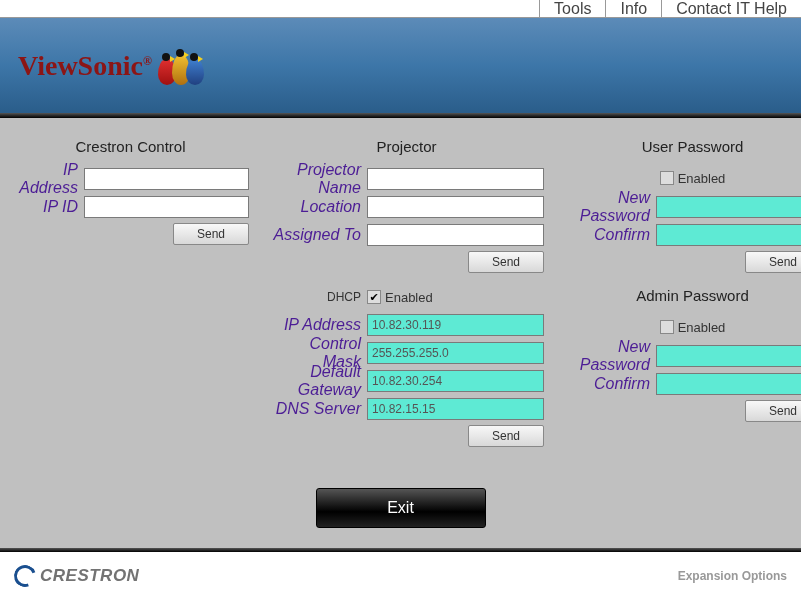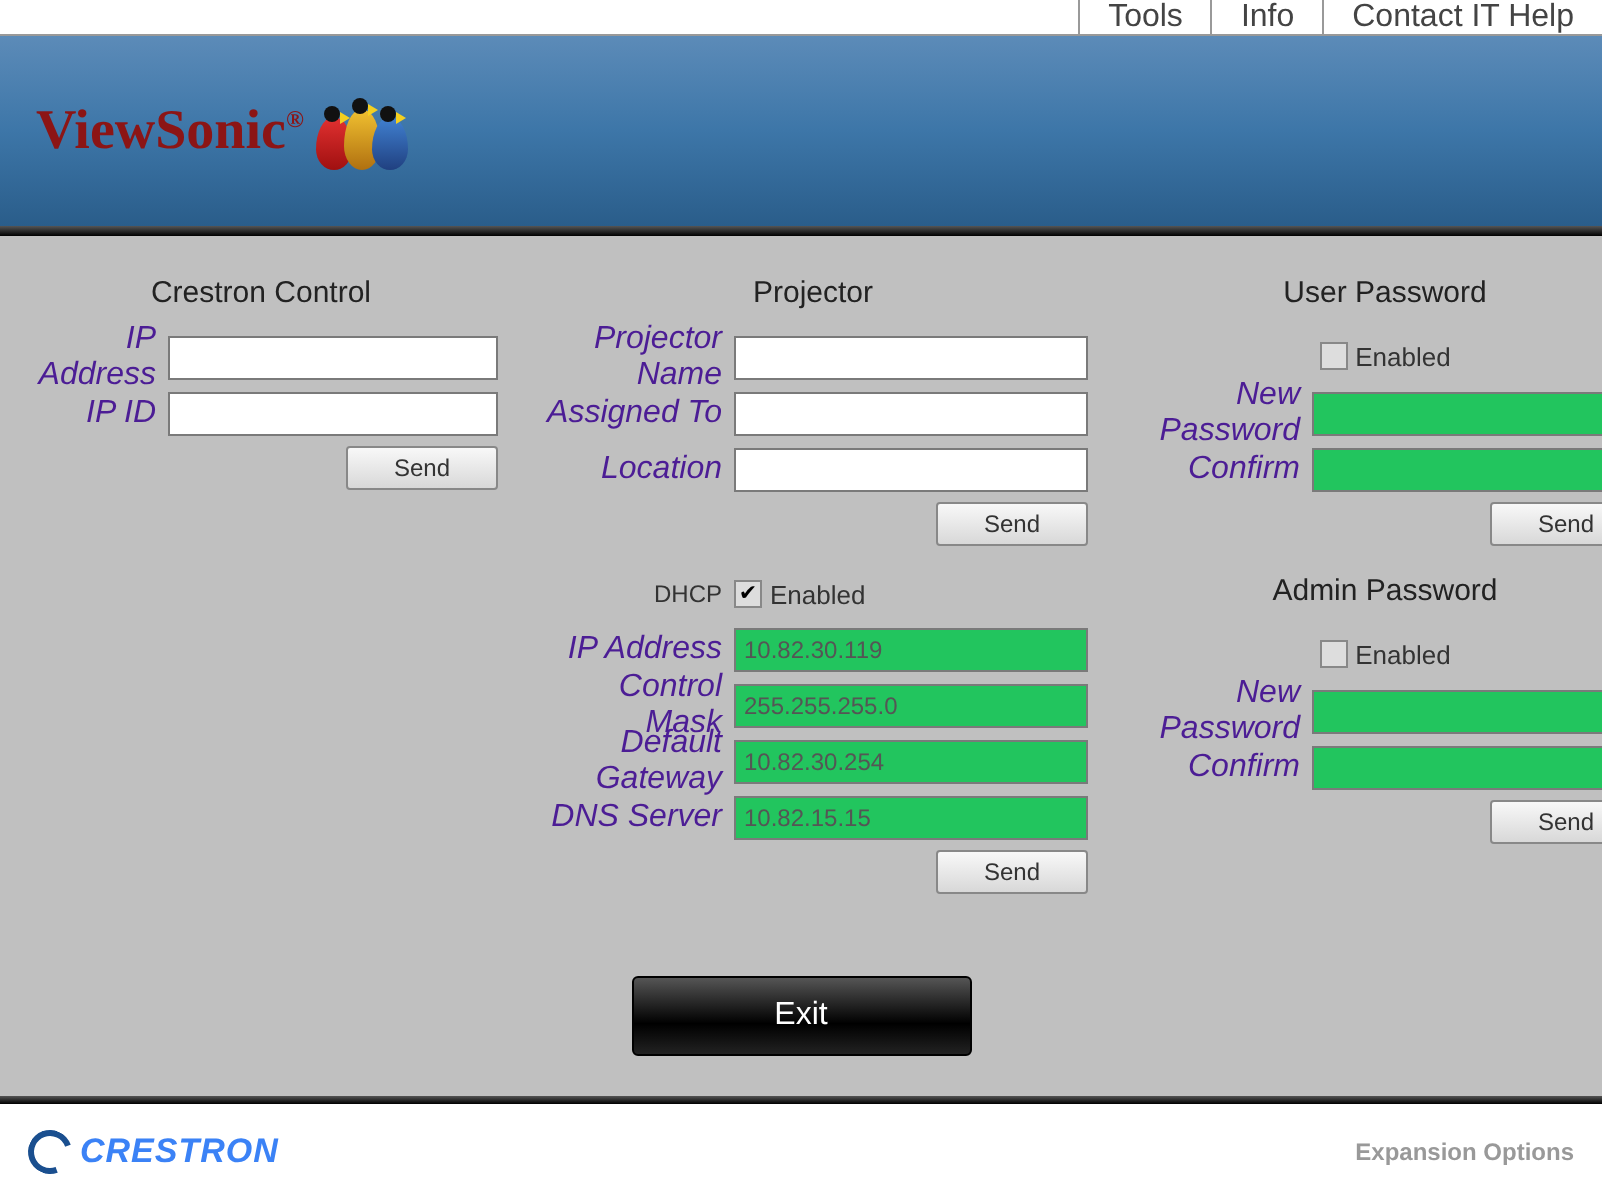--- a/index.html
+++ b/index.html
@@ -116,21 +116,21 @@
   .formrow input[type="text"],
   .formrow input[type="password"] {
     flex: 1;
     height: 22px;
     border: 1px solid #7a7a7a;
     background: #fff;
     padding: 0 4px;
     font-size: 12px;
   }
   .formrow input:disabled {
-    background: #22c55e;
+    background: #5eead4;
     color: #555;
   }
   .chk-row {
     display: flex;
     align-items: center;
     margin-bottom: 4px;
     height: 24px;
   }
   .chk-row .spacer { flex: 0 0 98px; text-align: right; padding-right: 6px; font-size:12px;}
   .chk-box {
@@ -189,21 +189,21 @@
     background: #fff;
     display: flex;
     align-items: center;
     justify-content: space-between;
     padding: 0 14px;
   }
   .crestron-logo {
     display: flex;
     align-items: center;
     gap: 4px;
-    color: #3b82f6;
+    color: #737373;
     font-weight: bold;
     font-style: italic;
     font-size: 17px;
     letter-spacing: 0.5px;
   }
   .swirl {
     width: 22px; height: 22px;
     border: 3px solid #1a4f8f;
     border-radius: 50%;
     border-right-color: transparent;
@@ -261,25 +261,25 @@
     </div>
   </div>
 
   <div class="col projector">
     <div class="section-title">Projector</div>
     <div class="formrow">
       <label>Projector Name</label>
       <input type="text" value="" style="">
     </div>
     <div class="formrow">
+      <label>Location</label>
+      <input type="text" value="" style="">
+    </div>
+    <div class="formrow">
       <label>Assigned To</label>
-      <input type="text" value="" style="">
-    </div>
-    <div class="formrow">
-      <label>Location</label>
       <input type="text" value="" style="">
     </div>
     <div class="btnrow">
       <div class="btn">Send</div>
     </div>
 
     <div class="chk-row">
       <span class="spacer">DHCP</span>
       <span class="chk-box checked"></span>
       <span>Enabled</span>

